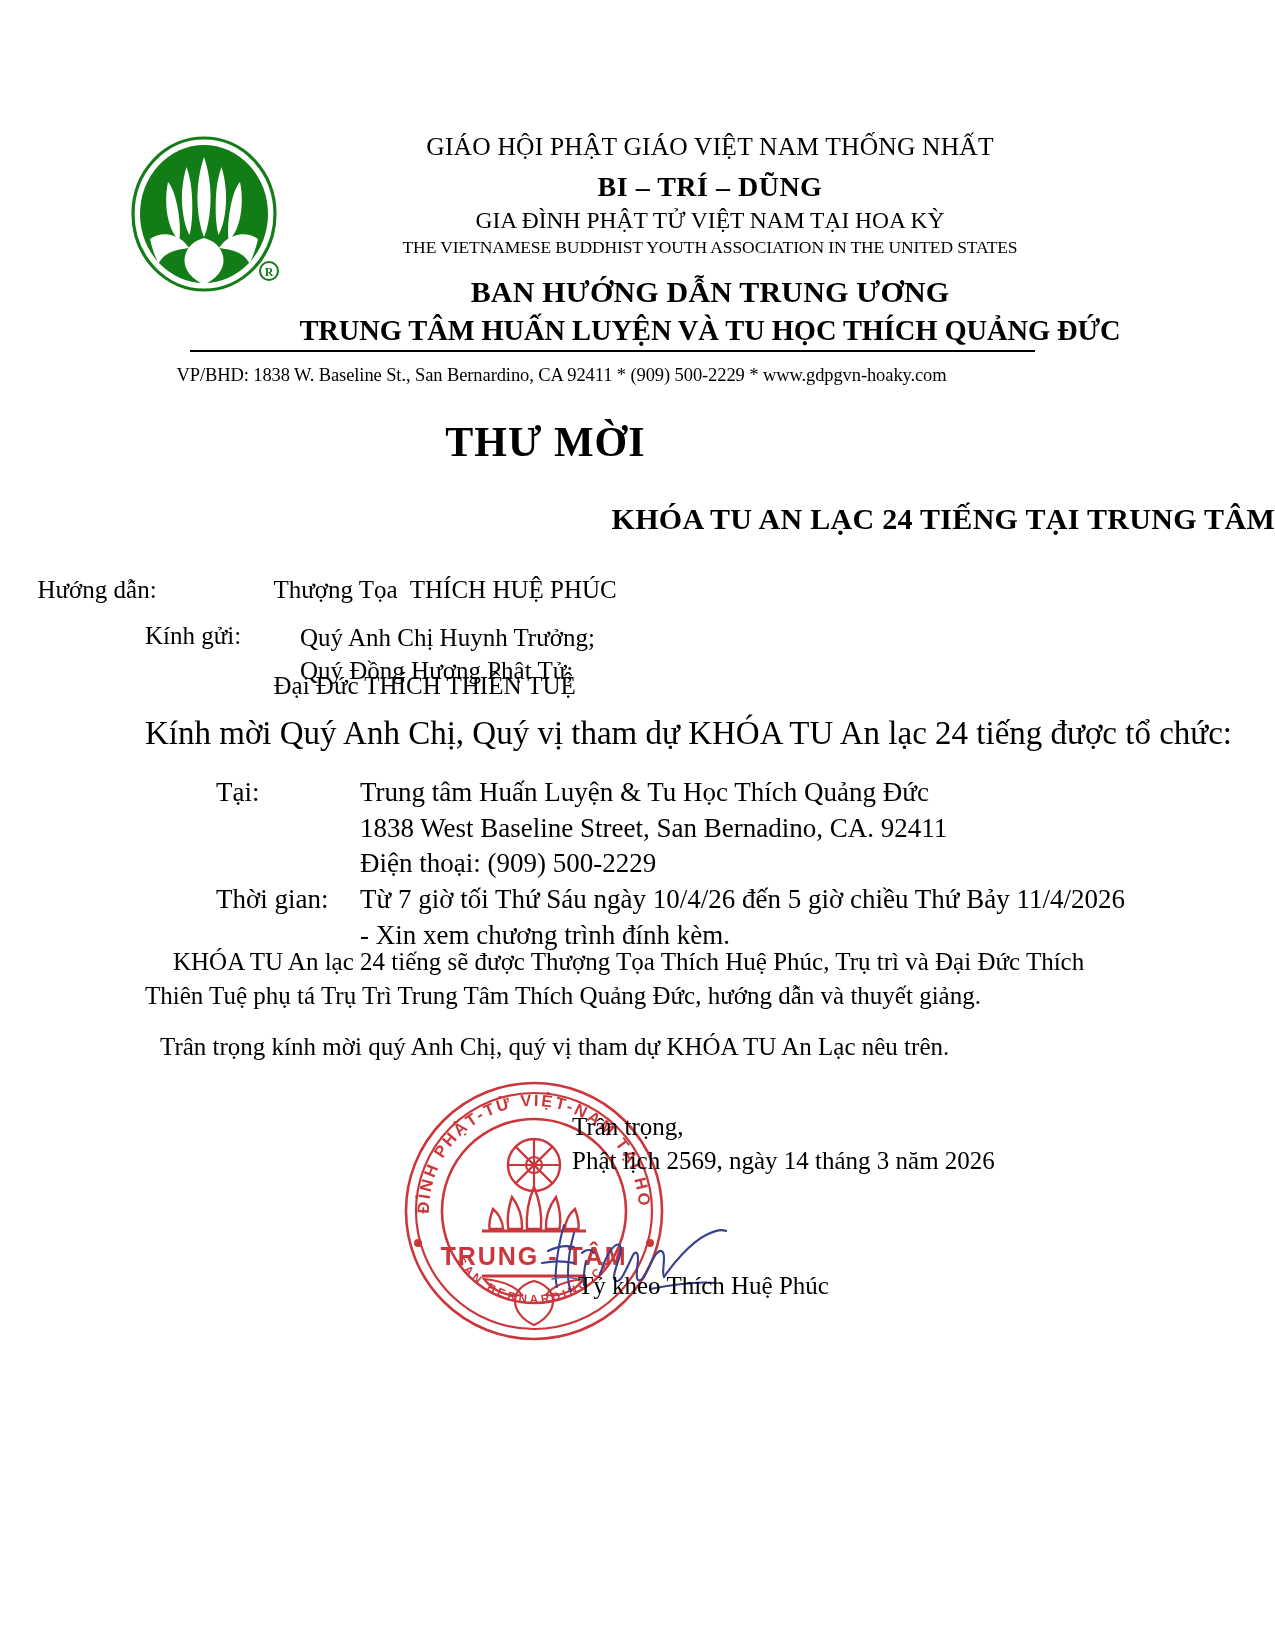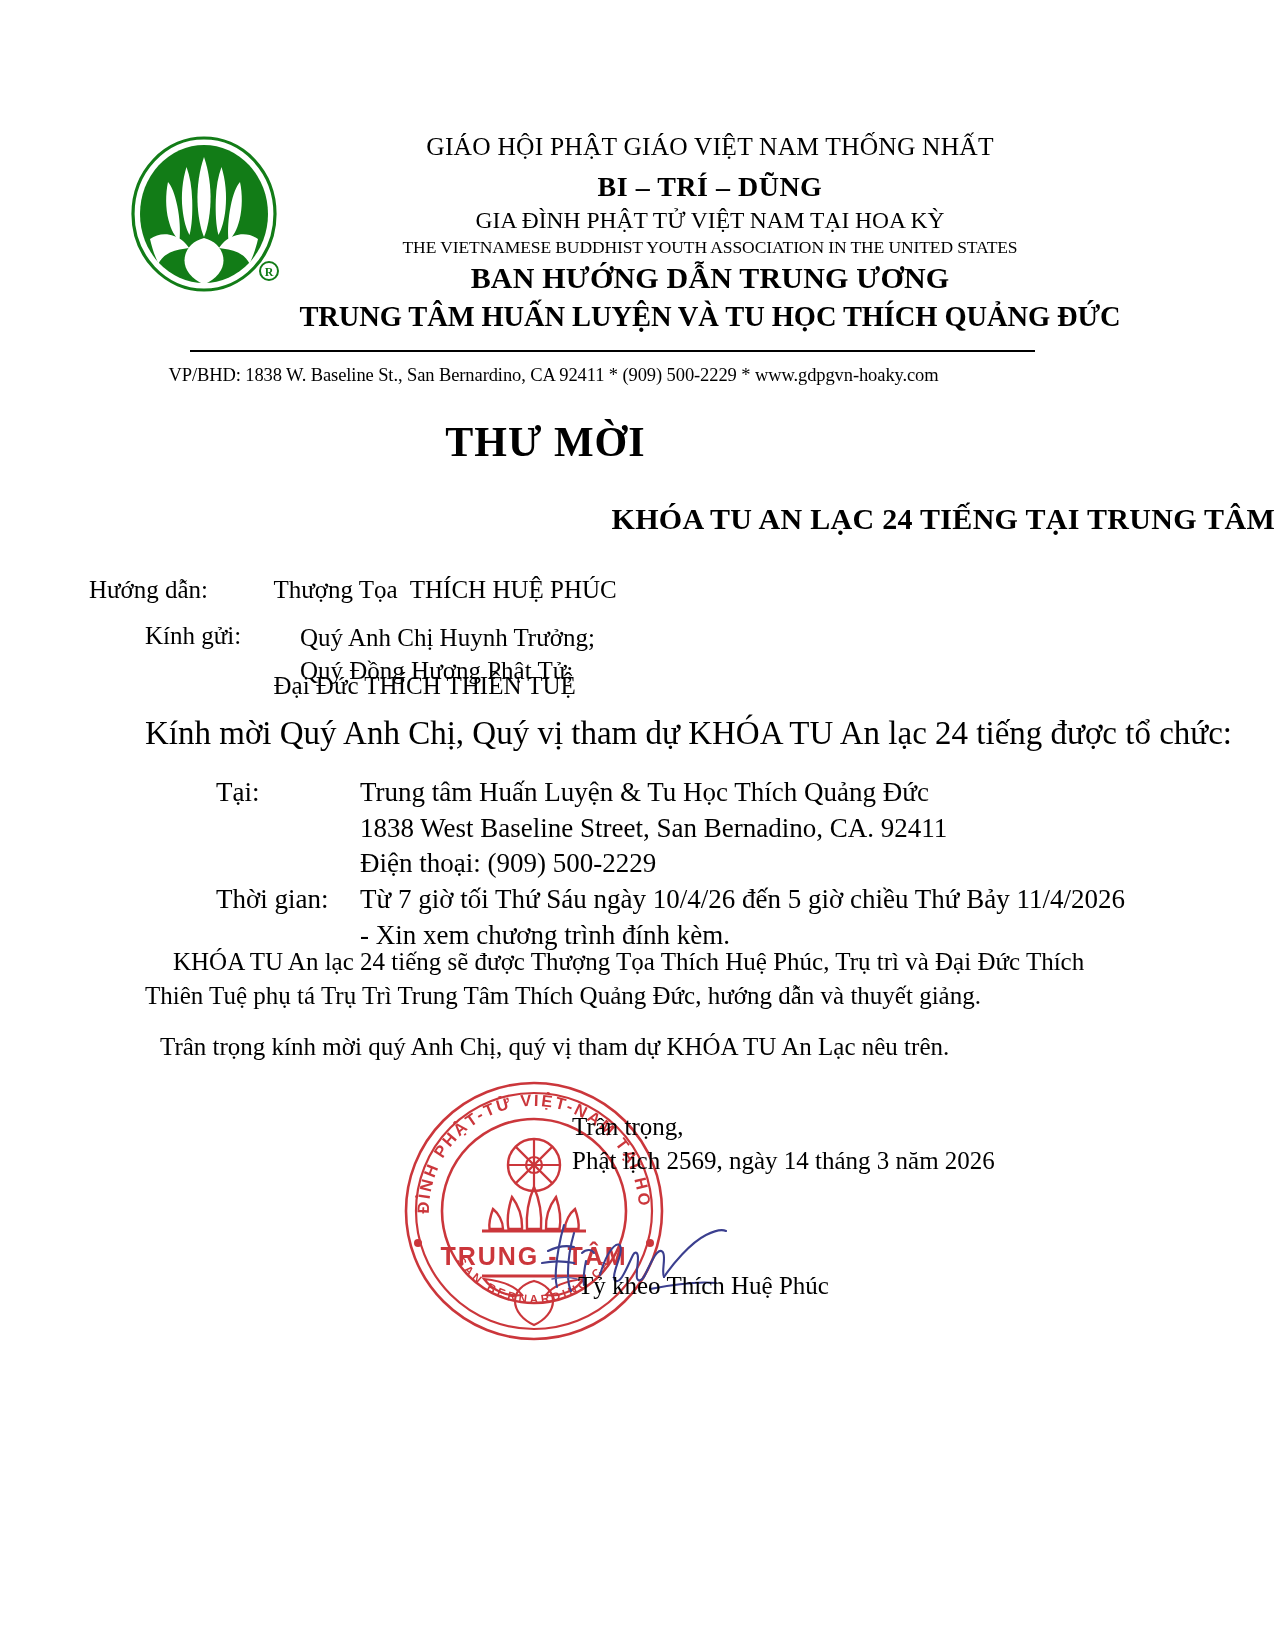--- a/index.html
+++ b/index.html
@@ -66,42 +66,42 @@
   .org-line-4 {
     font-size: 17.5px;
     line-height: 1.2;
     margin-top: 3px;
     letter-spacing: -0.1px;
   }
   .org-line-5 {
     font-size: 30px;
     font-weight: bold;
     line-height: 1.22;
-    margin-top: 2px;
+    margin-top: 16px;
     letter-spacing: 0.2px;
   }
   .org-line-6 {
     font-size: 28.5px;
     font-weight: bold;
     line-height: 1.2;
     margin-top: 3px;
     letter-spacing: -0.1px;
     white-space: nowrap;
   }
   .rule {
     position: absolute;
     left: 190px;
     top: 350px;
     width: 845px;
     height: 0;
     border-top: 2.6px solid #000;
   }
   .addr-line {
     position: absolute;
-    left: 0px;
+    left: 8px;
     top: 365px;
     width: 1107px;
     text-align: center;
     font-size: 18.5px;
     letter-spacing: -0.1px;
   }
 
   
   .doc-title {
     position: absolute;
@@ -131,21 +131,21 @@
     font-size: 25px;
   }
   .guide-row {
     display: block;
     line-height: 1.28;
     white-space: pre;
   }
   .guide-row .gl {
     display: inline-block;
     width: 222px;
-    text-align: center;
+    text-align: left;
     padding-right: 14px;
   }
   .guide-row .gv {
     display: inline-block;
     text-align: left;
   }
 
   
   .recipients {
     position: absolute;

